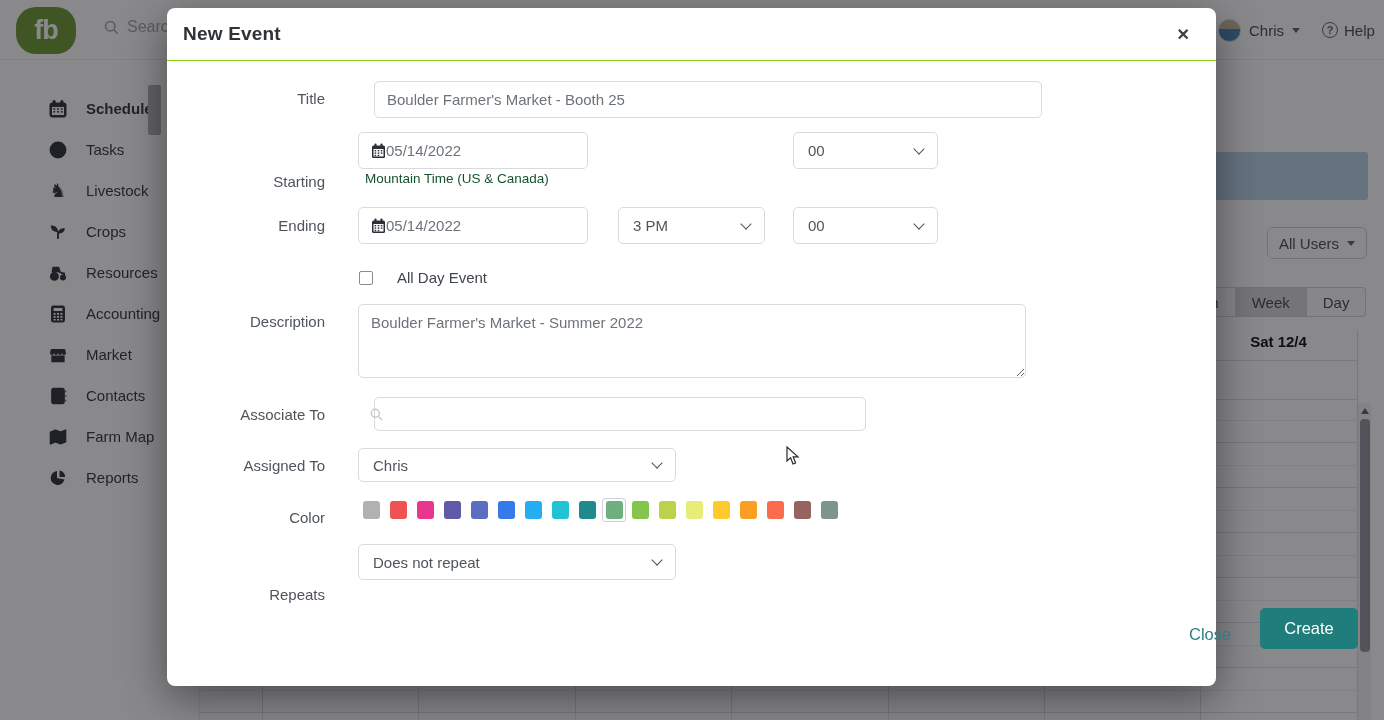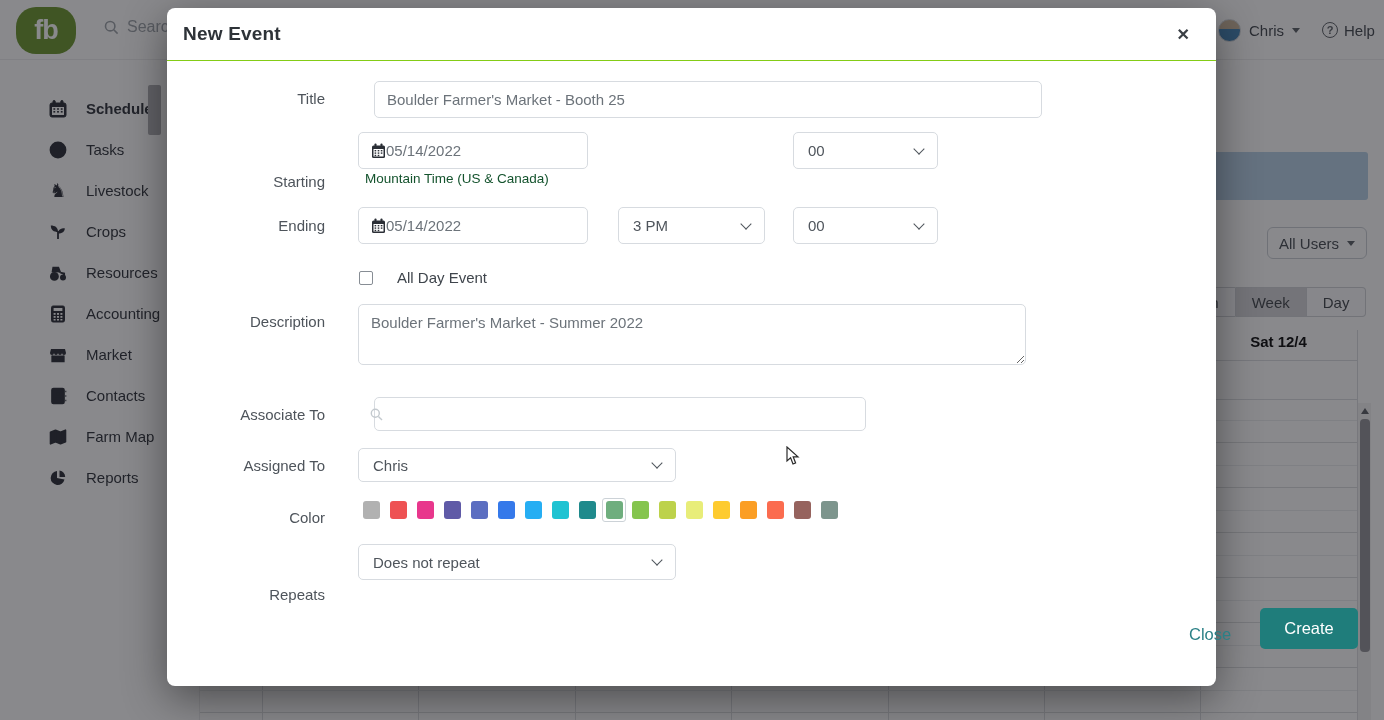--- a/index.html
+++ b/index.html
@@ -366,21 +366,21 @@
   </div>
   <div class="select-box" style="left:626px; top:199px; width:145px; height:37px;">
     <span>00</span>
     <span class="chev"></span>
   </div>
 
   <span class="checkbox" style="left:192px; top:263px;"></span>
   <span class="abs" style="left:214px; top:261px; font-size:15px; color:#3f454c;">All Day Event</span>
 
   <label class="field-label" style="left:0px; top:305px;">Description</label>
-  <textarea class="textarea" style="left: 191px; top: 296px; width: 668px; height: 61px;">Boulder Farmer's Market - Summer 2022</textarea>
+  <textarea class="textarea" style="left: 191px; top: 296px; width: 668px; height: 74px;">Boulder Farmer's Market - Summer 2022</textarea>
 
   <label class="field-label" style="left:0px; top:398px;">Associate To</label>
   <input class="input abs" style="left: 191px; top: 389px; width: 492px; height: 34px; padding-left: 32px;" value="">
   <svg class="search-mini" style="left:203px; top:400px;" width="13" height="13" viewBox="0 0 13 13">
     <circle cx="5.3" cy="5.3" r="4" fill="none" stroke="#c3c9ce" stroke-width="1.4"></circle>
     <line x1="8.4" y1="8.4" x2="12" y2="12" stroke="#c3c9ce" stroke-width="1.4"></line>
   </svg>
 
   <label class="field-label" style="left:0px; top:449px;">Assigned To</label>
   <div class="select-box" style="left:191px; top:440px; width:318px; height:34px;">

